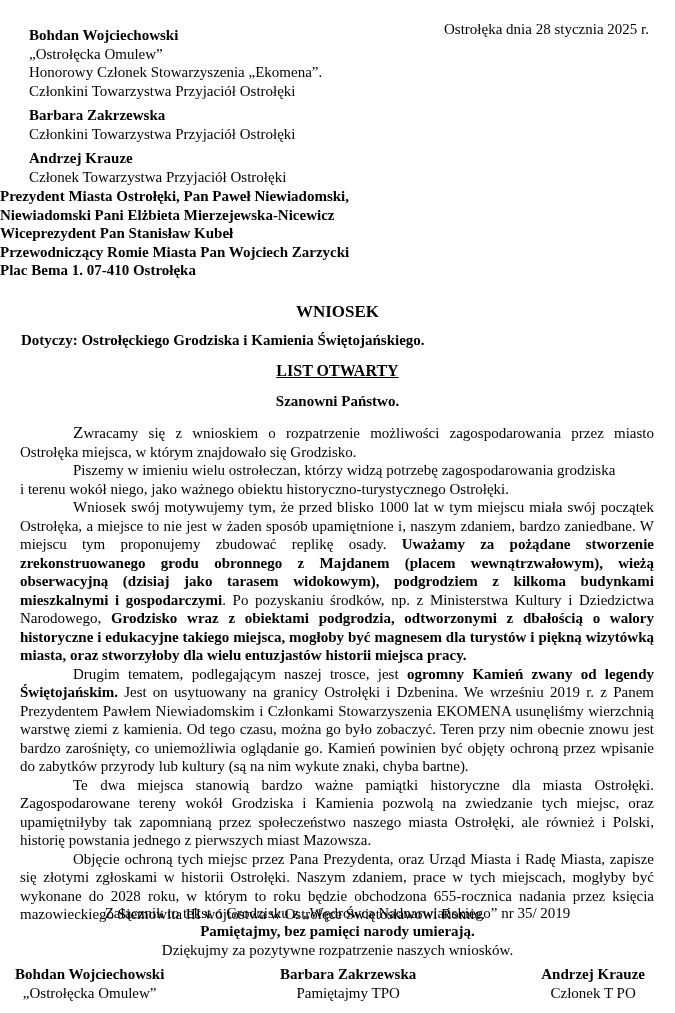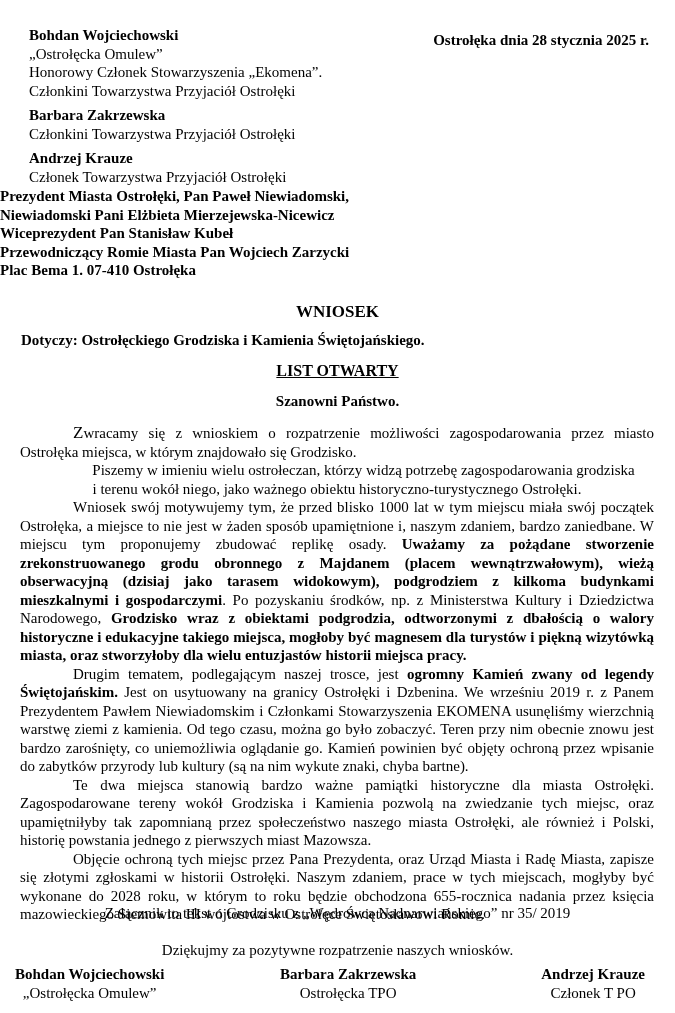--- a/index.html
+++ b/index.html
@@ -12,31 +12,31 @@
       font-size: 15px;
       line-height: 18.5px;
       position: relative;
     }
     .page { position: absolute; left: 0; top: 0; width: 675px; height: 1013px; }
     .b { font-weight: bold; }
     .sender { position: absolute; left: 29px; top: 26px; width: 380px; }
     .sender .line { display: block; white-space: nowrap; }
     .sender .name { font-weight: bold; display: block; }
     .gap { height: 6px; }
-    .date { position: absolute; right: 26px; top: 31px; font-weight: bold; white-space: nowrap; }
+    .date { position: absolute; right: 26px; top: 20px; font-weight: normal; white-space: nowrap; }
     .addressee { position: absolute; left: 0; top: 187px; width: 675px; font-weight: bold; }
     .addressee span { display: block; }
     .title { position: absolute; left: 0; top: 303px; width: 675px; text-align: center; font-weight: bold; font-size: 17px; }
     .subject { position: absolute; left: 21px; top: 331px; font-weight: bold; white-space: nowrap; }
     .list { position: absolute; left: 0; top: 362px; width: 675px; text-align: center; font-weight: bold; font-size: 16px; }
     .list span { text-decoration: underline; }
     .salut { position: absolute; left: 0; top: 392px; width: 675px; text-align: center; font-weight: bold; }
     .body { position: absolute; left: 20px; top: 424px; width: 634px; }
     .body p { margin: 0; text-align: justify; text-indent: 53px; }
-    .body p.ragged { text-align: center; }
+    .body p.ragged { text-align: left; }
     .center-block { position: absolute; left: 0; width: 675px; text-align: center; }
     .sig { position: absolute; top: 965px; text-align: center; white-space: nowrap; }
     .sig .n { font-weight: bold; display: block; }
     .sig .r { display: block; }
   </style>
 </head>
 <body>
 
 <div class="page">
 
@@ -72,28 +72,29 @@
     <p><span style="font-size:17px">Z</span><span>wracamy się z wnioskiem o rozpatrzenie możliwości zagospodarowania przez miasto Ostrołęka miejsca, w którym znajdowało się Grodzisko.</span></p>
     <p class="ragged"><span>Piszemy w imieniu wielu ostrołeczan, którzy widzą potrzebę zagospodarowania grodziska</span></p>
     <p class="ragged" style="text-indent:0"><span>i terenu wokół niego, jako ważnego obiektu historyczno-turystycznego Ostrołęki.</span></p>
     <p><span>Wniosek swój motywujemy tym, że przed blisko 1000 lat w tym miejscu miała swój początek Ostrołęka, a miejsce to nie jest w żaden sposób upamiętnione i, naszym zdaniem, bardzo zaniedbane. W miejscu tym proponujemy zbudować replikę osady. </span><span class="b">Uważamy za pożądane stworzenie zrekonstruowanego grodu obronnego z Majdanem (placem wewnątrzwałowym), wieżą obserwacyjną (dzisiaj jako tarasem widokowym), podgrodziem z kilkoma budynkami mieszkalnymi i gospodarczymi</span><span>. Po pozyskaniu środków, np. z Ministerstwa Kultury i Dziedzictwa Narodowego, </span><span class="b">Grodzisko wraz z obiektami podgrodzia, odtworzonymi z dbałością o walory historyczne i edukacyjne takiego miejsca, mogłoby być magnesem dla turystów i piękną wizytówką miasta, oraz stworzyłoby dla wielu entuzjastów historii miejsca pracy.</span></p>
     <p><span>Drugim tematem, podlegającym naszej trosce, jest </span><span class="b">ogromny Kamień zwany od legendy Świętojańskim.</span><span> Jest on usytuowany na granicy Ostrołęki i Dzbenina. We wrześniu 2019 r. z Panem Prezydentem Pawłem Niewiadomskim i Członkami Stowarzyszenia EKOMENA usunęliśmy wierzchnią warstwę ziemi z kamienia. Od tego czasu,  można go było zobaczyć. Teren przy nim obecnie znowu jest bardzo zarośnięty, co uniemożliwia oglądanie go. Kamień powinien być objęty ochroną przez wpisanie do zabytków przyrody lub kultury (są na nim wykute znaki, chyba bartne).</span></p>
     <p>Te dwa miejsca stanowią bardzo ważne pamiątki historyczne dla miasta Ostrołęki. Zagospodarowane tereny wokół Grodziska i Kamienia pozwolą na zwiedzanie tych miejsc, oraz upamiętniłyby tak zapomnianą przez społeczeństwo naszego miasta Ostrołęki, ale również i Polski, historię powstania jednego z pierwszych miast Mazowsza.</p>
     <p>Objęcie ochroną tych miejsc przez Pana Prezydenta, oraz Urząd Miasta i Radę Miasta, zapisze się złotymi zgłoskami w historii Ostrołęki.   Naszym zdaniem, prace w tych miejscach, mogłyby być wykonane do 2028 roku, w którym to roku będzie obchodzona 655-rocznica nadania przez księcia mazowieckiego Siemowita III wójtostwa w Ostrołęce Świętosławowi Romie.</p>
   </div>
 
   <div class="center-block" style="top:904px">Załącznik to tekst o Grodzisku z „Wędrowca Nadnarwiańskiego” nr 35/ 2019</div>
+  <div class="center-block b" style="top:922px">Pamiętajmy, bez pamięci narody umierają.</div>
   <div class="center-block" style="top:941px">Dziękujmy za pozytywne rozpatrzenie naszych wniosków.</div>
 
   <div class="sig" style="left:15px">
     <span class="n">Bohdan Wojciechowski</span>
     <span class="r">„Ostrołęcka Omulew”</span>
   </div>
   <div class="sig" style="left:280px">
     <span class="n">Barbara Zakrzewska</span>
-    <span class="r">Ostrołęcka TPO</span>
+    <span class="r">Pamiętajmy TPO</span>
   </div>
   <div class="sig" style="right:30px">
     <span class="n">Andrzej Krauze</span>
     <span class="r">Członek T PO</span>
   </div>
 
 </div>
 
 </body></html>

